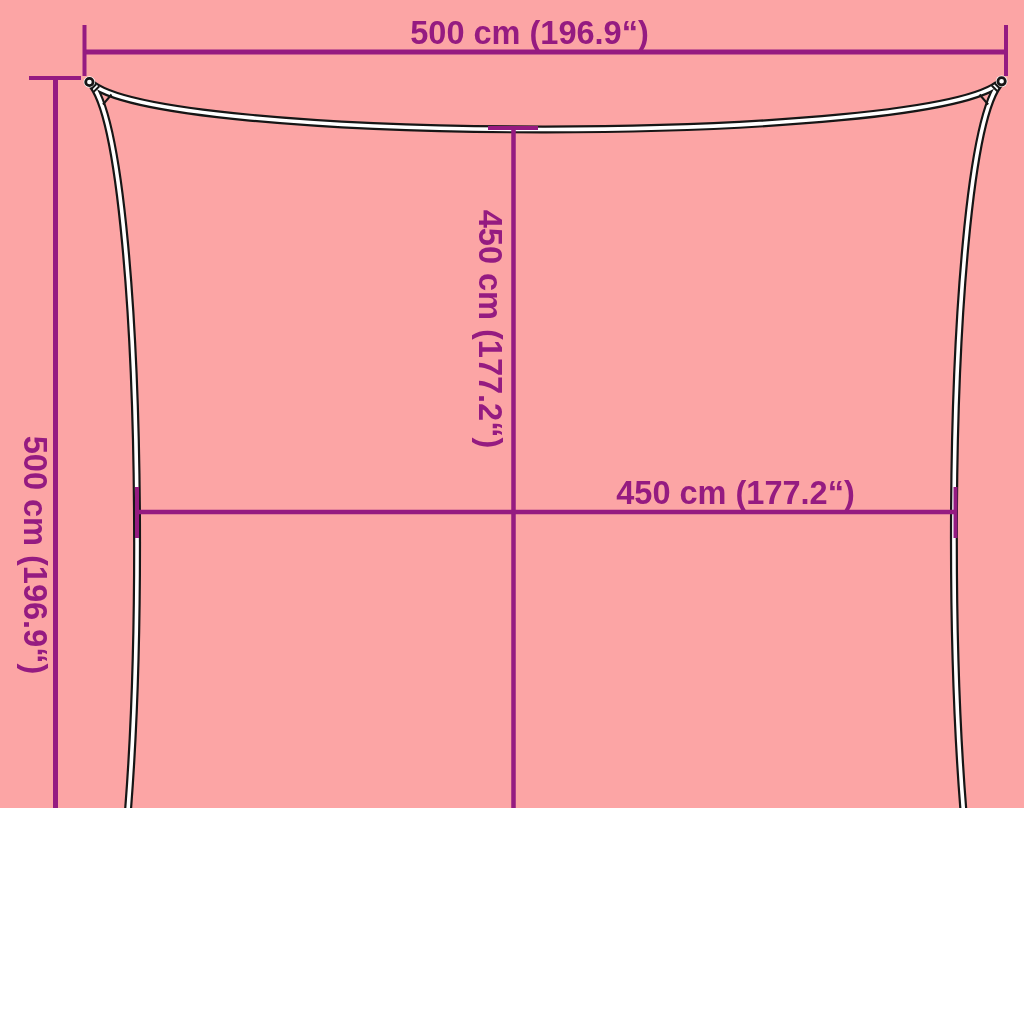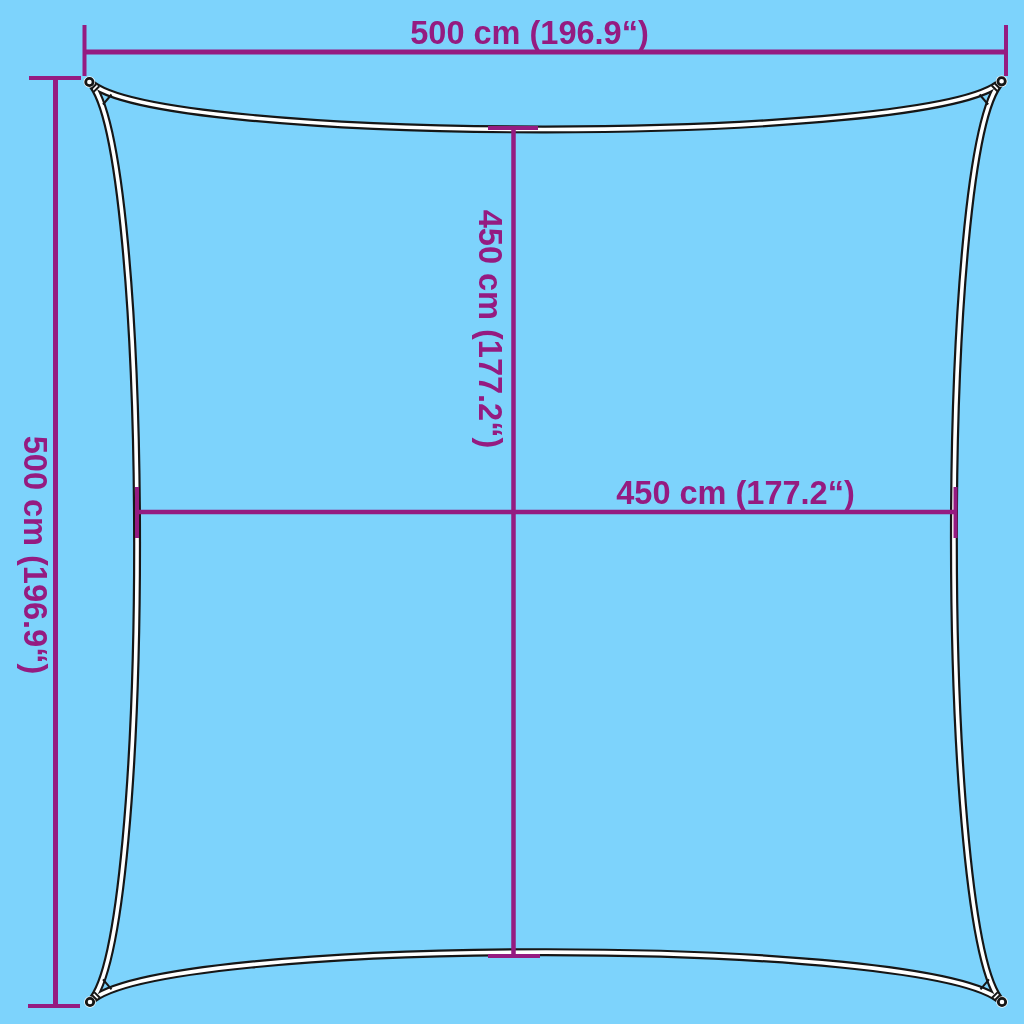--- a/index.html
+++ b/index.html
@@ -1,16 +1,16 @@
 <!DOCTYPE html>
 <html><head>
 <meta charset="utf-8">
 <style>
   html,body{margin:0;padding:0;background:#ffffff;}
-  #stage{position:relative;width:1024px;height:1024px;background:#7dd3fc;overflow:hidden;
+  #stage{position:relative;width:1024px;height:808px;background:#fca5a5;overflow:hidden;
          font-family:"Liberation Sans", sans-serif;}
   svg{position:absolute;left:0;top:0;}
   text{font-family:"Liberation Sans", sans-serif;font-weight:bold;fill:#951B81;}
 </style>
 </head>
 <body>
 
 <div id="stage">
 <svg width="1024" height="1024" viewBox="0 0 1024 1024">
 

